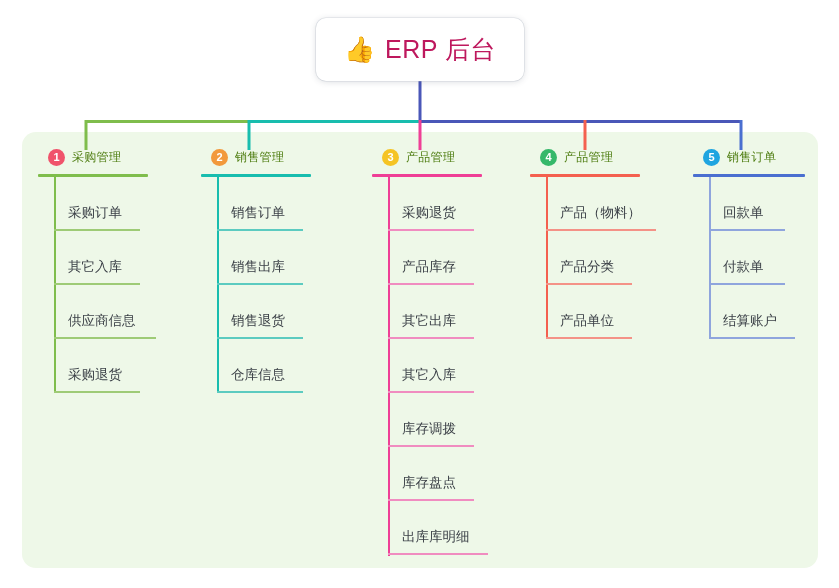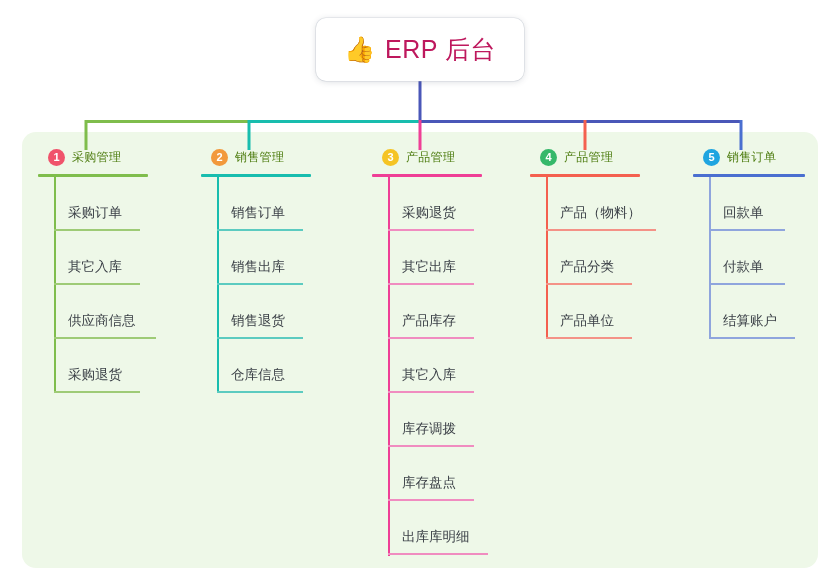--- a/index.html
+++ b/index.html
@@ -222,25 +222,25 @@
       <span class="col-title">产品管理</span>
     </div>
     <div class="head-rule" style="background:#ef3f96; width:110px;"></div>
     <div class="leaves">
       <div class="spine" style="background:#ef3f96; height:379px;"></div>
       <div class="leaf">
         <span class="leaf-label">采购退货</span>
         <span class="leaf-rule" style="background:#f08cc0; width:86px;"></span>
       </div>
       <div class="leaf">
+        <span class="leaf-label">产品库存</span>
+        <span class="leaf-rule" style="background:#f08cc0; width:86px;"></span>
+      </div>
+      <div class="leaf">
         <span class="leaf-label">其它出库</span>
-        <span class="leaf-rule" style="background:#f08cc0; width:86px;"></span>
-      </div>
-      <div class="leaf">
-        <span class="leaf-label">产品库存</span>
         <span class="leaf-rule" style="background:#f08cc0; width:86px;"></span>
       </div>
       <div class="leaf">
         <span class="leaf-label">其它入库</span>
         <span class="leaf-rule" style="background:#f08cc0; width:86px;"></span>
       </div>
       <div class="leaf">
         <span class="leaf-label">库存调拨</span>
         <span class="leaf-rule" style="background:#f08cc0; width:86px;"></span>
       </div>

